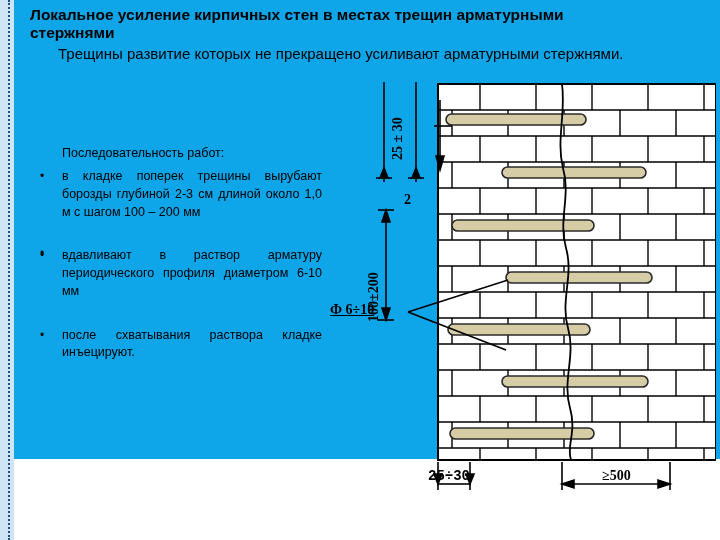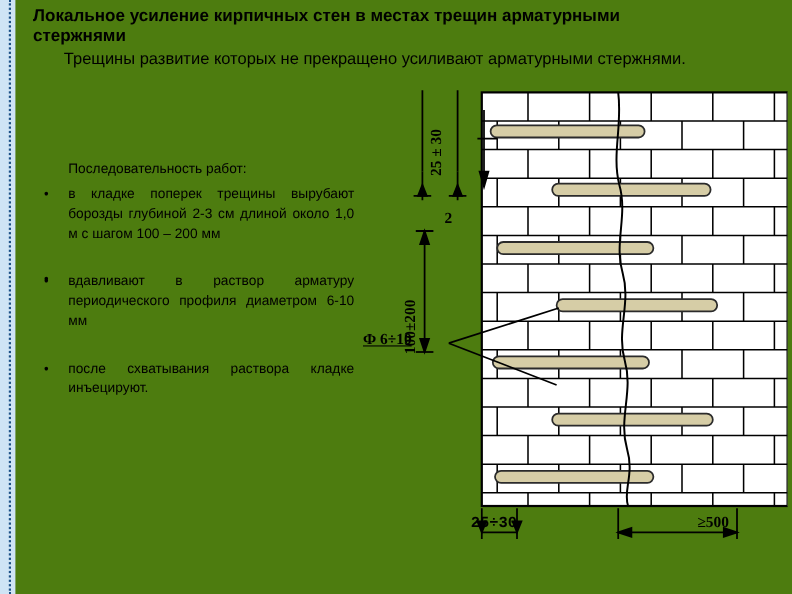--- a/index.html
+++ b/index.html
@@ -11,22 +11,22 @@
     height: 540px;
     background: #ffffff;
     font-family: "Liberation Sans", sans-serif;
     overflow: hidden;
     position: relative;
   }
   #slide {
     position: absolute;
     left: 0; top: 0;
     width: 720px;
-    height: 540px;
-    background: #4d7c0f;
+    height: 459px;
+    background: #0ea5e9;
   }
 
   
   .left-strip {
     position: absolute;
     left: 0; top: 0;
     width: 14px; height: 540px;
     background: #cfe4f5;
   }
   .dotted-vert {
@@ -322,16 +322,16 @@
     <div class="dim-label rot" style="left: 60px; top: 90px;">25 ± 30</div>
 
     <div class="dim-label" style="left: 74px; top: 122px;">2</div>
 
     <div class="dim-label rot" style="left: 36px; top: 252px;">100±200</div>
 
     <div class="dim-label" style="left: 0px; top: 232px; text-decoration: underline;">Ф 6÷10</div>
 
     <div class="dim-label" style="left: 98px; top: 398px; font-family: Liberation Mono, monospace;">25÷30</div>
 
-    <div class="dim-label" style="left: 272px; top: 398px; margin-left: 32px;">≥500</div>
+    <div class="dim-label" style="left: 272px; top: 398px;">≥500</div>
   </div>
 
 </div>
 
 </body></html>

